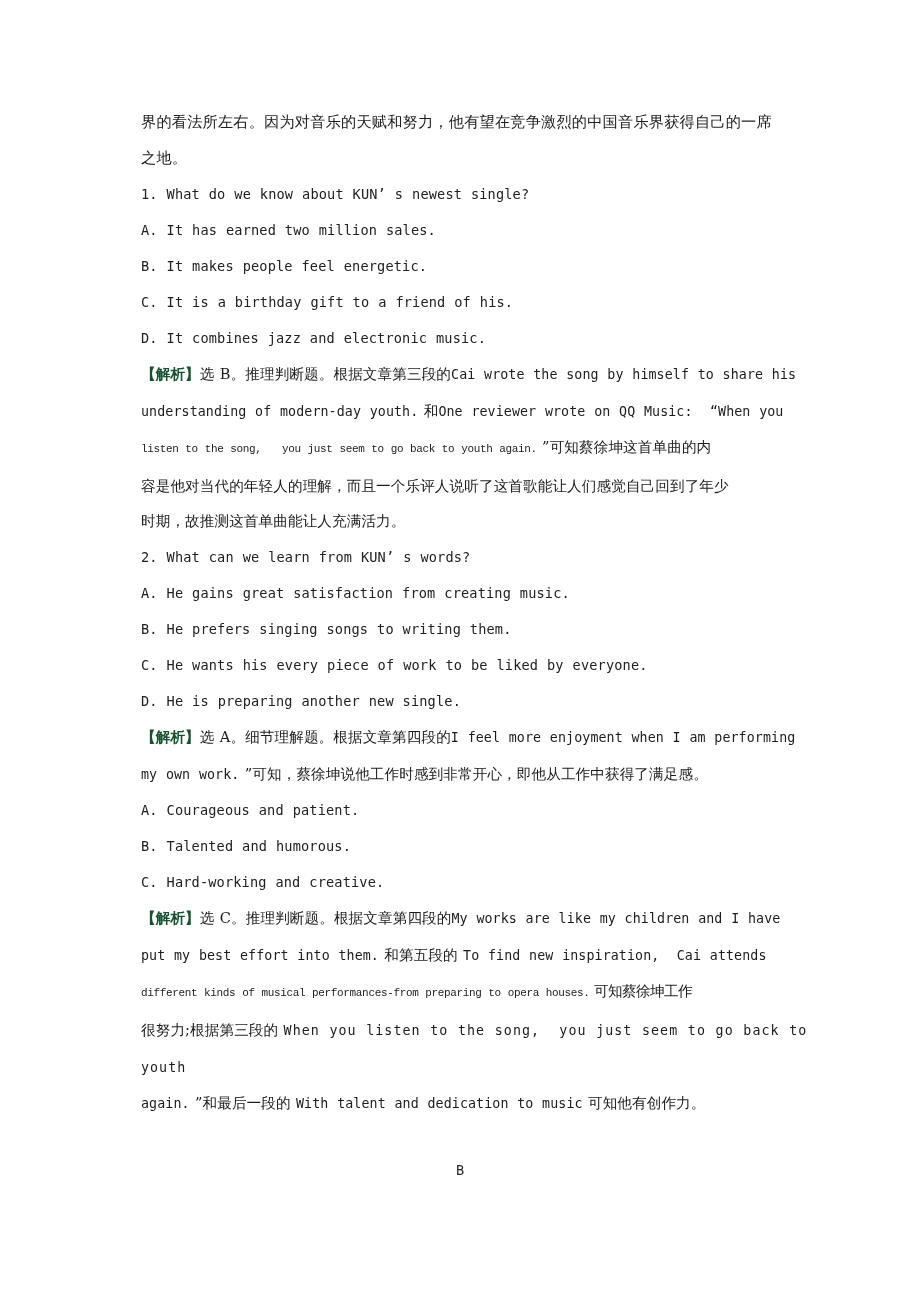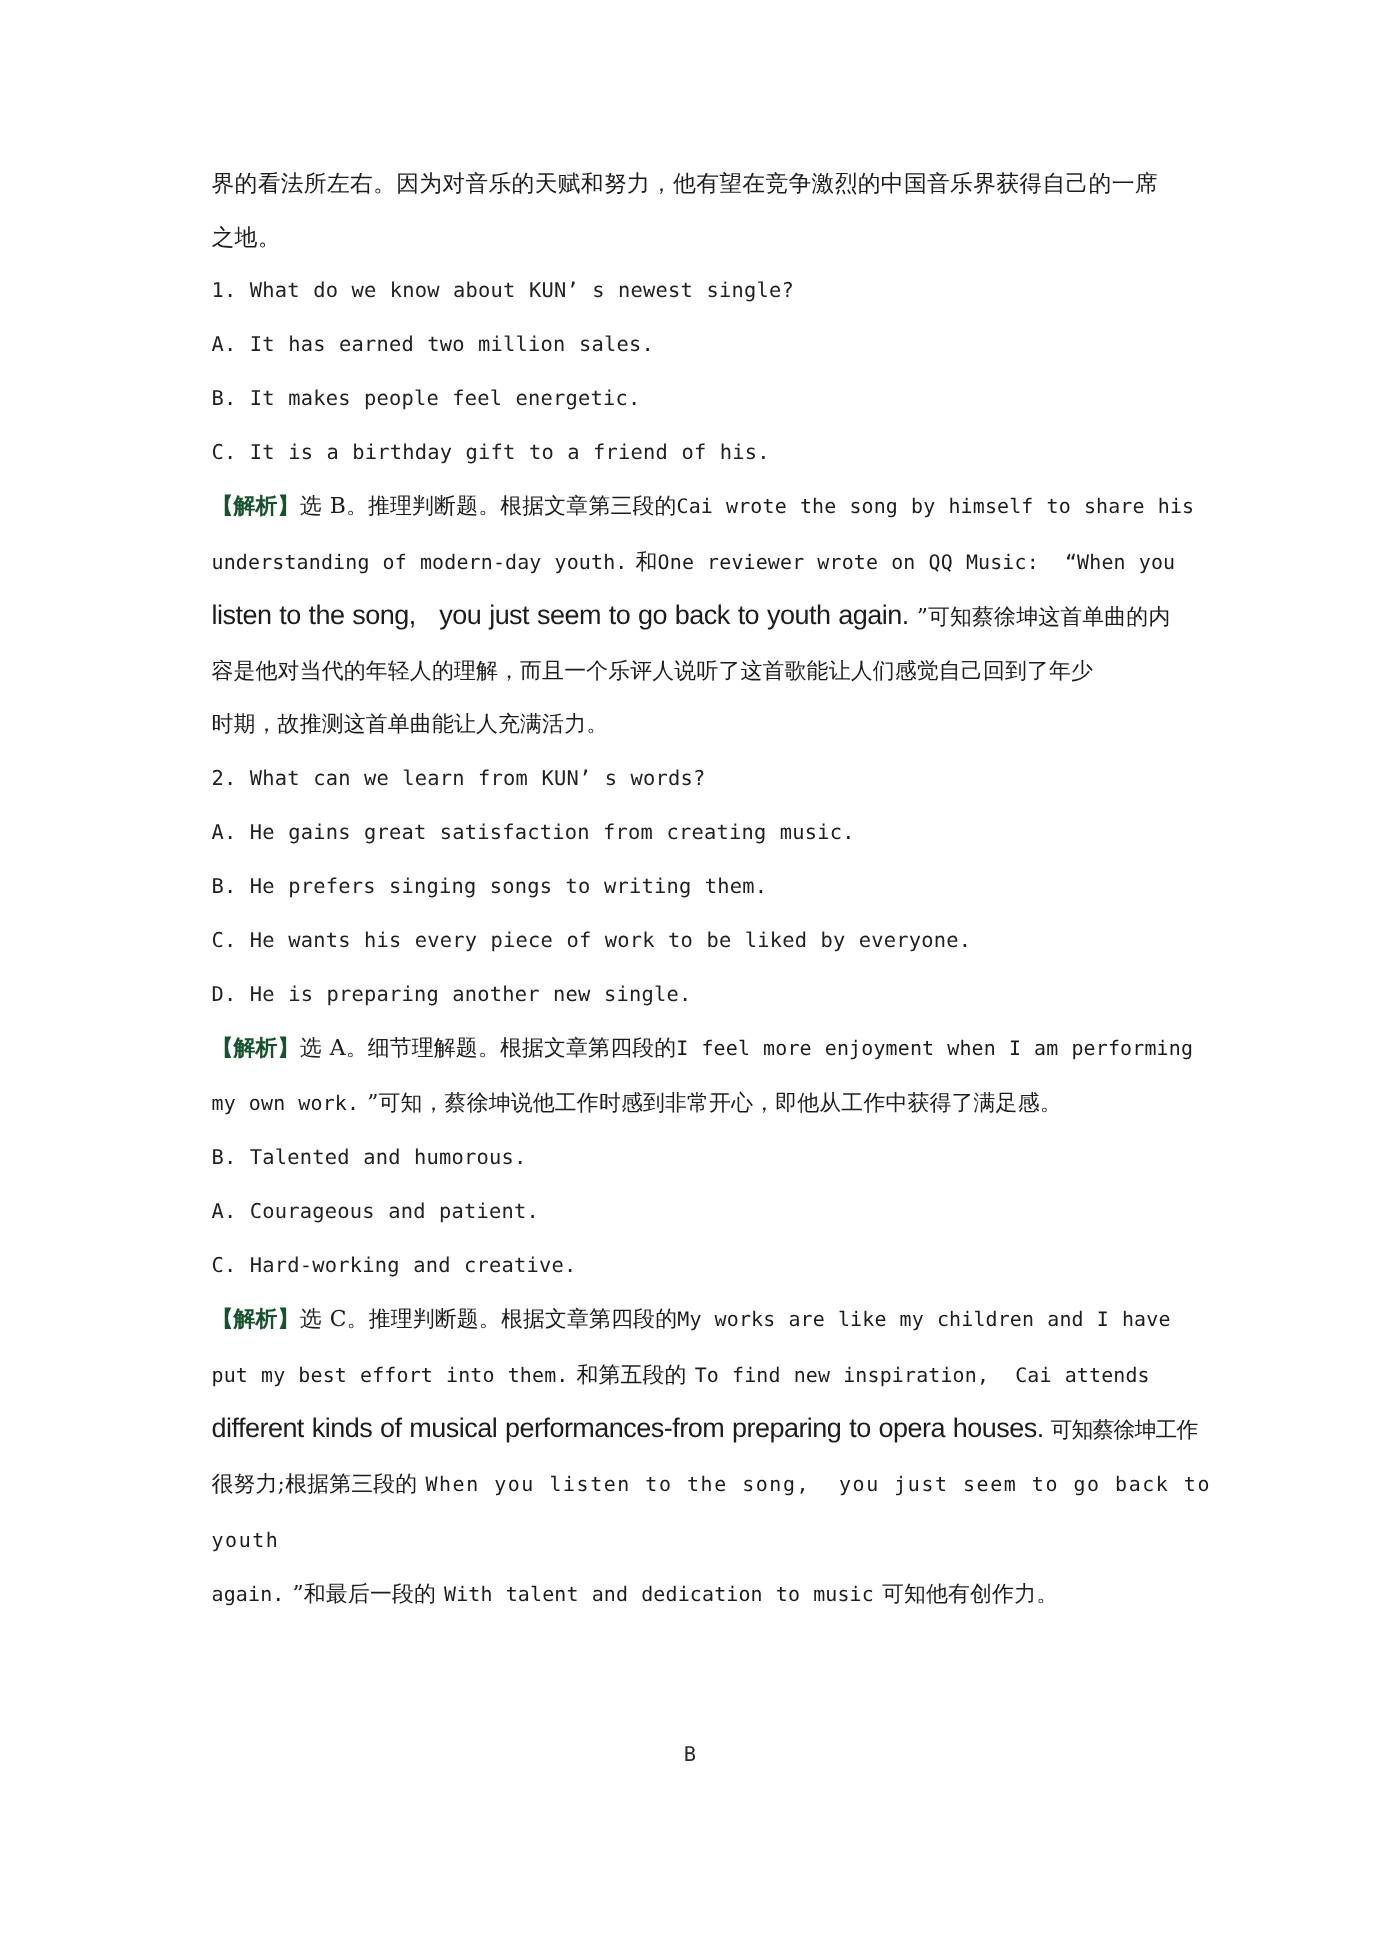--- a/index.html
+++ b/index.html
@@ -66,22 +66,22 @@
     letter-spacing: 0.1px;
     color: #1c1c1c;
   }
   .exp-line .en {
     font-family: "DejaVu Sans Mono", "Liberation Mono", monospace;
     font-size: 13.3px;
     letter-spacing: 0.1px;
     margin-top: 36px;
   }
   .exp-line .en-narrow {
-    font-family: Liberation Sans, sans-serif;
-    font-size: 18px;
+    font-family: Liberation Mono, monospace;
+    font-size: 11px;
     letter-spacing: -0.35px;
   }
   .exp-line .en-wide {
     font-family: "DejaVu Sans Mono", "Liberation Mono", monospace;
     font-size: 13.3px;
     letter-spacing: 1.05px;
   }
   .exp-line .cn-tight {
     letter-spacing: -0.6px;
   }
@@ -115,20 +115,21 @@
     <div>
       <div class="ln cn-line">界的看法所左右。因为对音乐的天赋和努力，他有望在竞争激烈的中国音乐界获得自己的一席</div>
       <div class="ln cn-line">之地。</div>
     </div>
 
     <div>
       <div class="ln en-line">1. What do we know about KUN’ s newest single?</div>
       <div class="ln en-line">A. It has earned two million sales.</div>
       <div class="ln en-line">B. It makes people feel energetic.</div>
       <div class="ln en-line">C. It is a birthday gift to a friend of his.</div>
+      <div class="ln en-line">D. It combines jazz and electronic music.</div>
       <div class="exp-block">
           <div class="ln exp-line"><span class="marker">【解析】</span><span class="cn">选 B。推理判断题。根据文章第三段的</span><span class="en">Cai wrote the song by himself to share his</span></div>
           <div class="ln exp-line"><span class="en">understanding of modern-day youth.</span><span class="cn"> 和</span><span class="en">One reviewer wrote on QQ Music:  “When you</span></div>
           <div class="ln exp-line"><span class="en-narrow">listen to the song,   you just seem to go back to youth again.</span><span class="cn"> ”可知蔡徐坤这首单曲的内</span></div>
           <div class="ln exp-line"><span class="cn">容是他对当代的年轻人的理解，而且一个乐评人说听了这首歌能让人们感觉自己回到了年少</span></div>
           <div class="ln exp-line"><span class="cn">时期，故推测这首单曲能让人充满活力。</span></div>
         </div>
     </div>
 
     <div>
@@ -137,22 +138,22 @@
       <div class="ln en-line">B. He prefers singing songs to writing them.</div>
       <div class="ln en-line">C. He wants his every piece of work to be liked by everyone.</div>
       <div class="ln en-line">D. He is preparing another new single.</div>
       <div class="exp-block">
           <div class="ln exp-line"><span class="marker">【解析】</span><span class="cn">选 A。细节理解题。根据文章第四段的</span><span class="en">I feel more enjoyment when I am performing</span></div>
           <div class="ln exp-line"><span class="en">my own work.</span><span class="cn"> ”可知，蔡徐坤说他工作时感到非常开心，即他从工作中获得了满足感。</span></div>
         </div>
     </div>
 
     <div>
+      <div class="ln en-line">A. Courageous and patient.</div>
       <div class="ln en-line">B. Talented and humorous.</div>
-      <div class="ln en-line">A. Courageous and patient.</div>
       <div class="ln en-line">C. Hard-working and creative.</div>
       <div class="exp-block">
           <div class="ln exp-line"><span class="marker">【解析】</span><span class="cn">选 C。推理判断题。根据文章第四段的</span><span class="en">My works are like my children and I have</span></div>
           <div class="ln exp-line"><span class="en">put my best effort into them.</span><span class="cn"> 和第五段的 </span><span class="en">To find new inspiration,  Cai attends</span></div>
           <div class="ln exp-line"><span class="en-narrow">different kinds of musical performances-from preparing to opera houses.</span><span class="cn-tight"> 可知蔡徐坤工作</span></div>
           <div class="ln exp-line"><span class="cn">很努力;根据第三段的 </span><span class="en-wide">When you listen to the song,  you just seem to go back to youth</span></div>
           <div class="ln exp-line"><span class="en">again.</span><span class="cn"> ”和最后一段的 </span><span class="en">With talent and dedication to music</span><span class="cn"> 可知他有创作力。</span></div>
         </div>
     </div>
 

